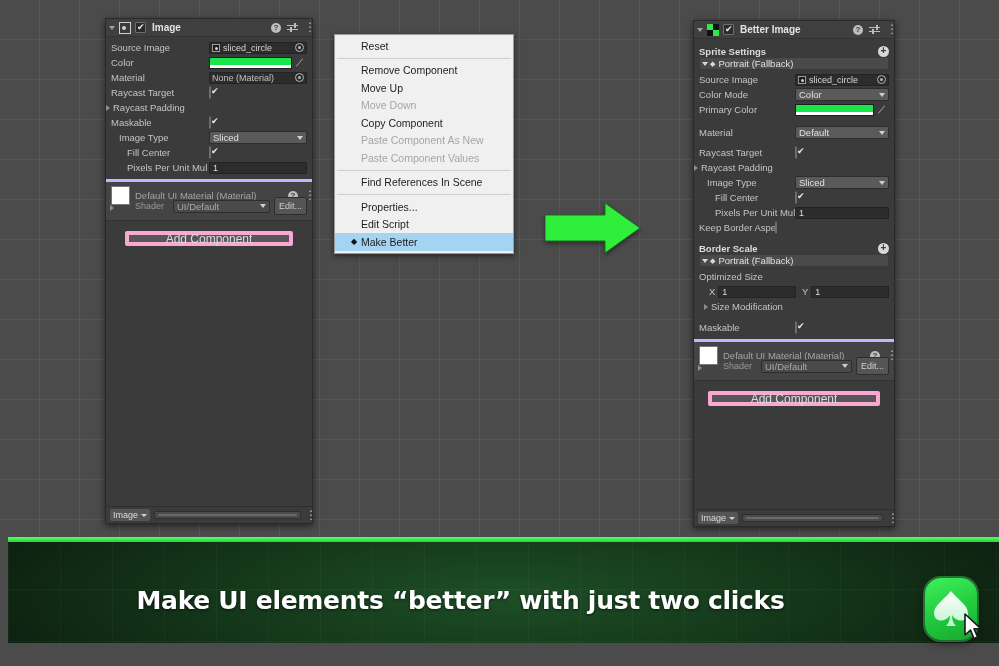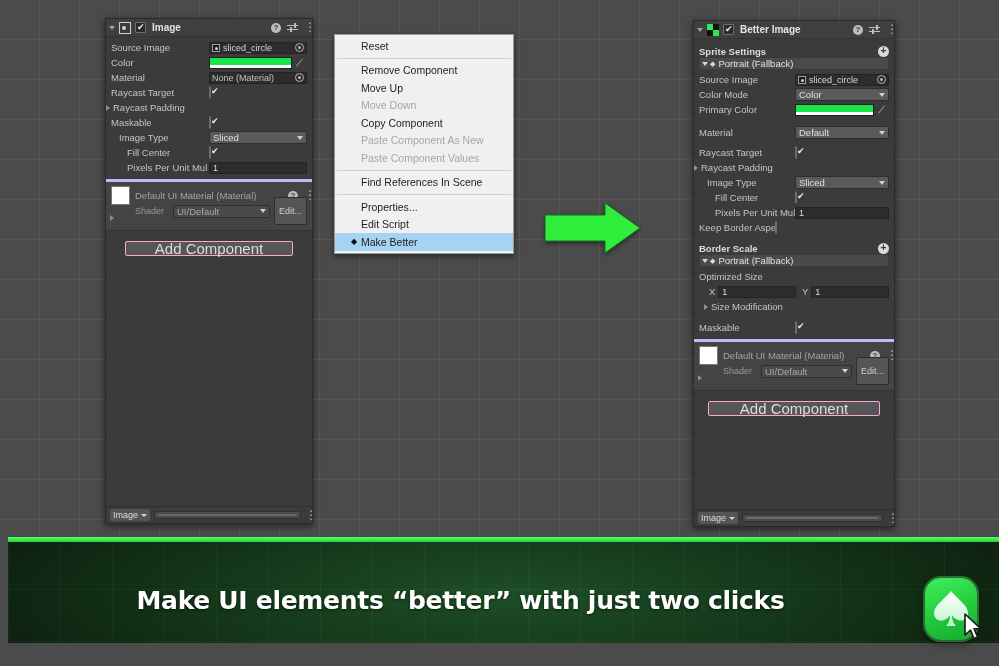--- a/index.html
+++ b/index.html
@@ -154,28 +154,28 @@
   .matblock .mthumb{ width:19px;height:19px;background:#fff;border:1px solid #777; flex:0 0 auto;}
   .matblock .mtitle{ font-size:9.5px; color:#a4a4a4; }
   .matblock .mrow{ display:flex; align-items:center; gap:4px; margin-top:3px; padding-left:24px;}
   .matblock .mlbl{ color:#9a9a9a; font-size:9px; width:34px;}
   .matblock .mtri{
     position:absolute; left:4px; bottom:9px;
     width:0;height:0;border-left:4px solid #8f8f8f;
     border-top:3px solid transparent;border-bottom:3px solid transparent;
   }
   .btn-edit{
-    height:28px; background:#555; border:1px solid #2d2d2d; border-radius:2px;
+    height:18px; background:#555; border:1px solid #2d2d2d; border-radius:2px;
     font-size:9px; color:#cfcfcf; padding:0 4px; display:flex;align-items:center;
   }
 
   .addcomp-wrap{ display:flex; justify-content:center; margin-top:10px; }
   .btn-add{
-    width:168px; height:15px; background:#565656; border:1px solid #f9a8d4;
-    border-radius:2px; color:#dcdcdc; font-size:15px;
+    width:168px; height:15px; background:#565656; border:4px solid #f9a8d4;
+    border-radius:2px; color:#dcdcdc; font-size:12px;
     display:flex; align-items:center; justify-content:center;
   }
 
   .footer{
     flex:0 0 auto; height:17px; background:#3b3b3b; border-top:1px solid #2e2e2e;
     display:flex; align-items:center; padding:0 4px; gap:4px;
   }
   .footer .tag{
     background:#555; border-radius:2px; padding:1px 3px; font-size:9px; color:#dcdcdc;
     display:flex;align-items:center;gap:3px;

